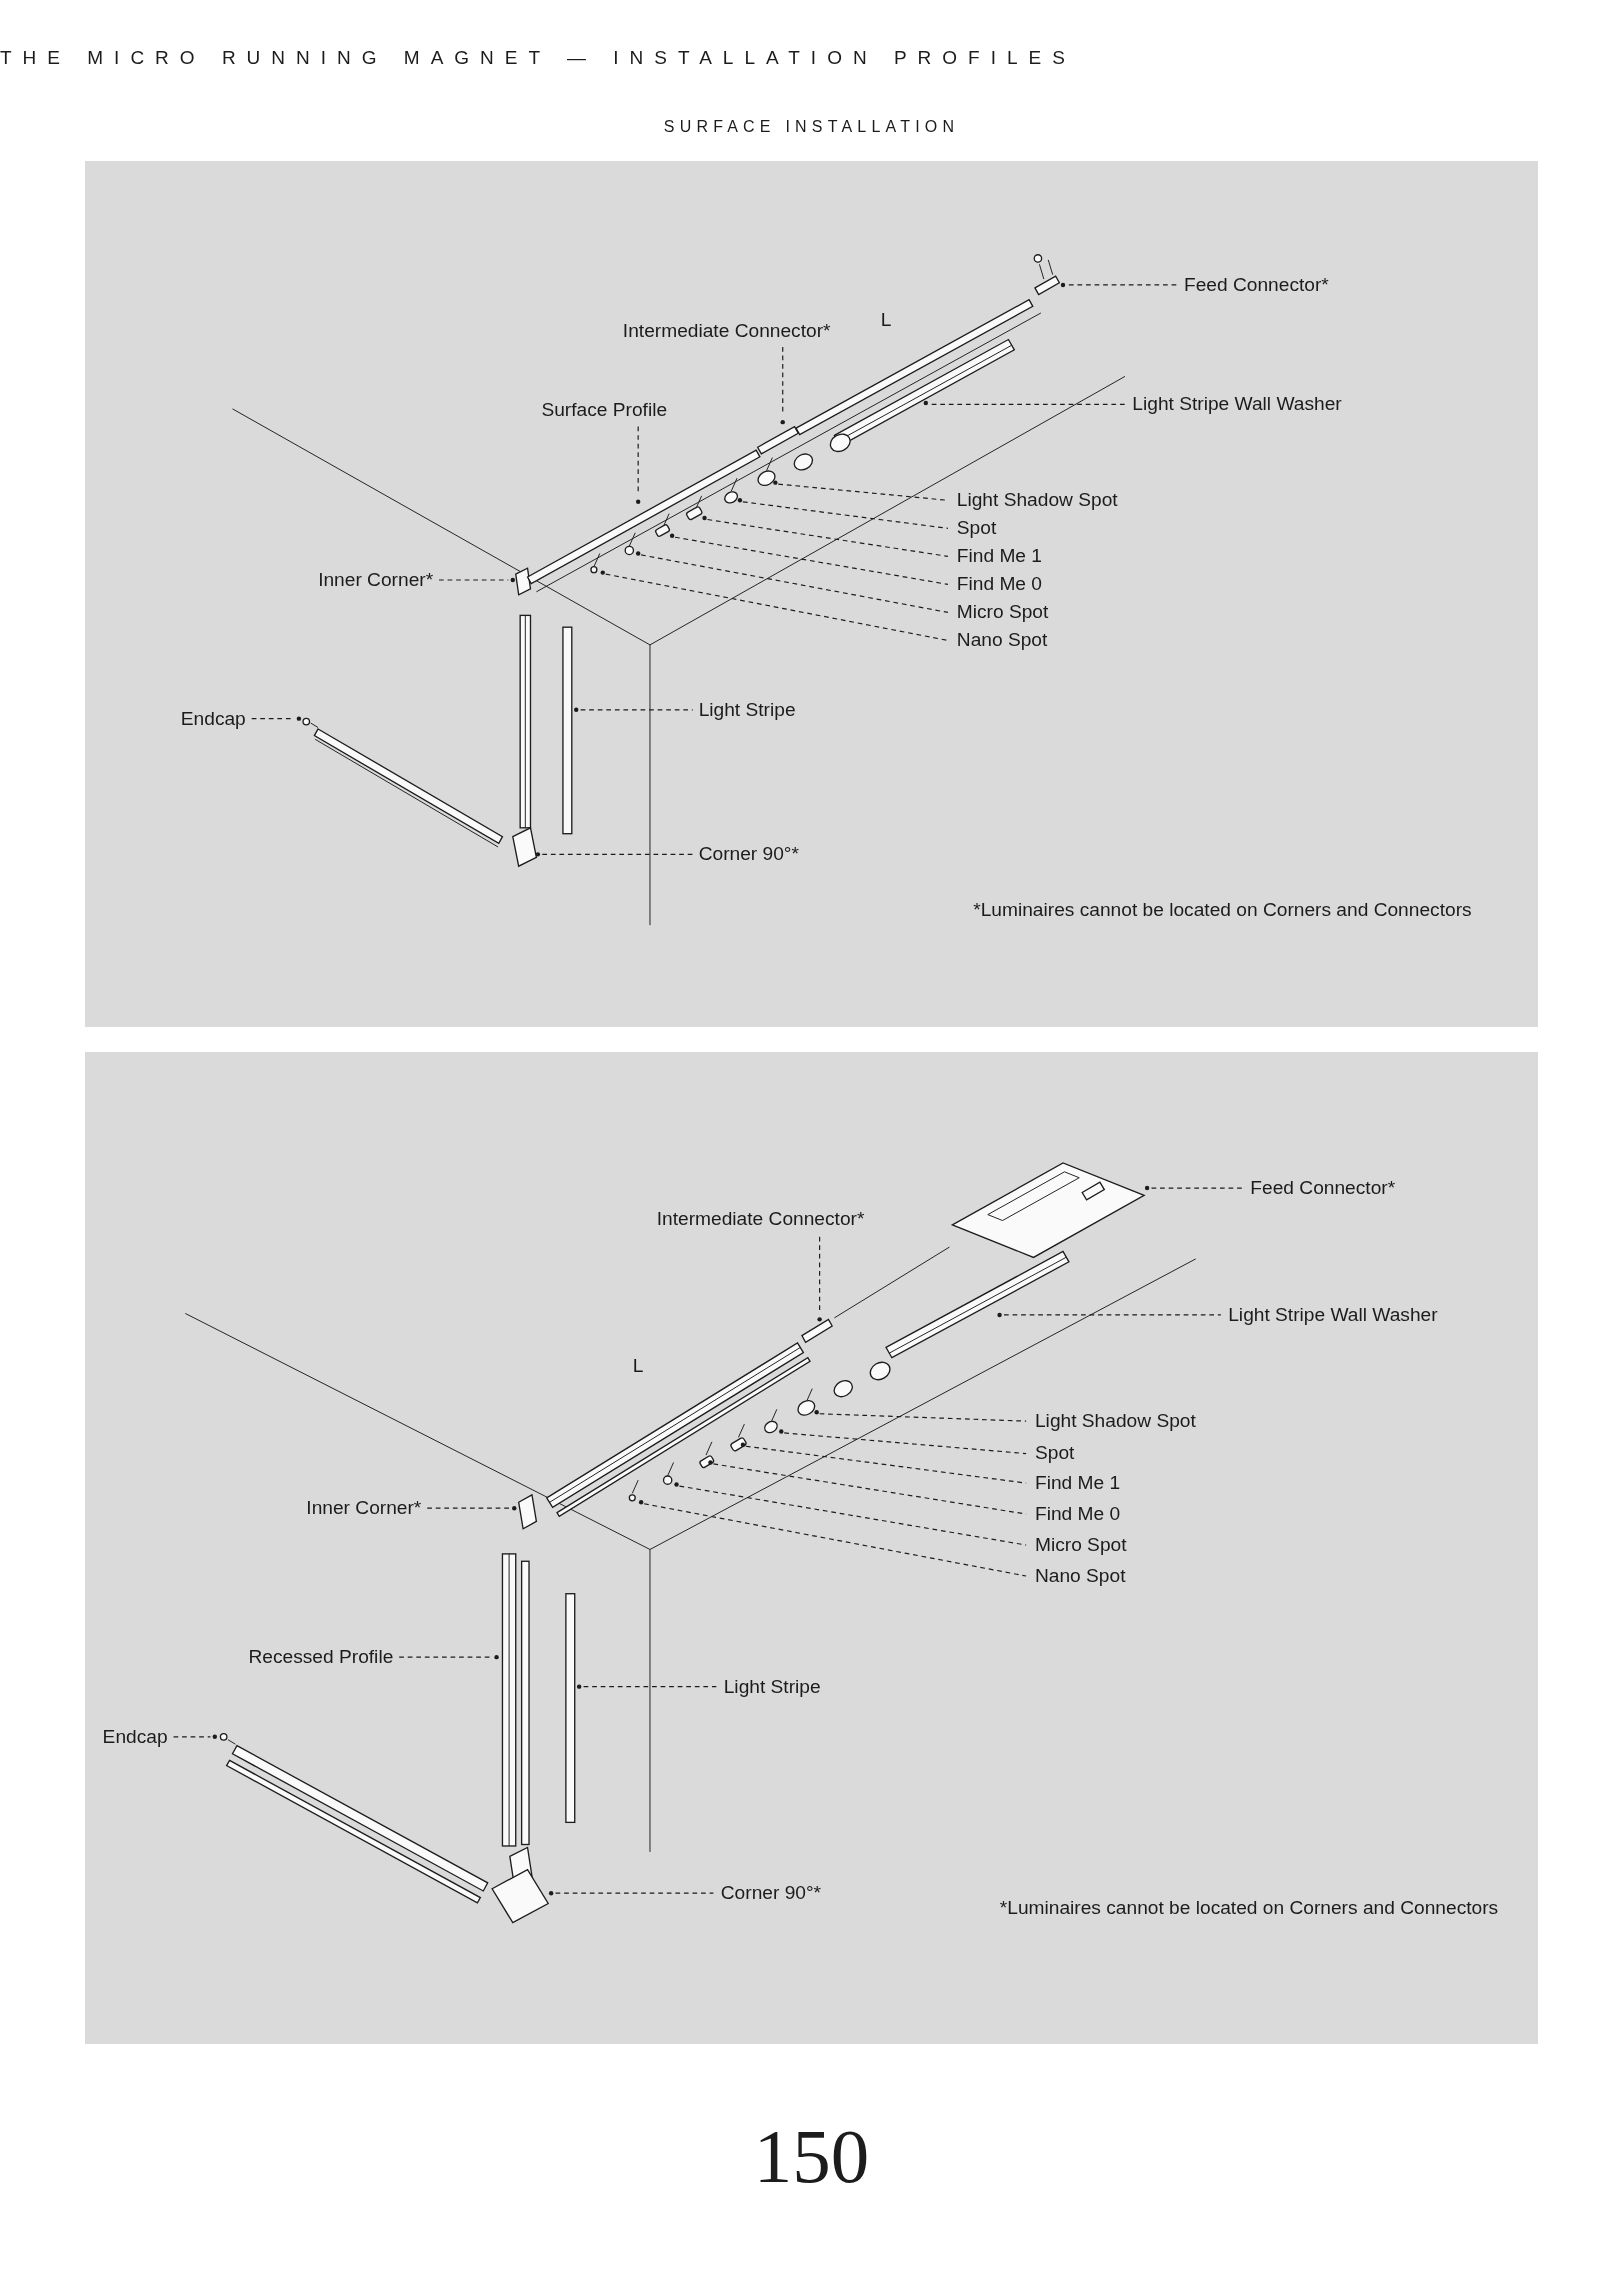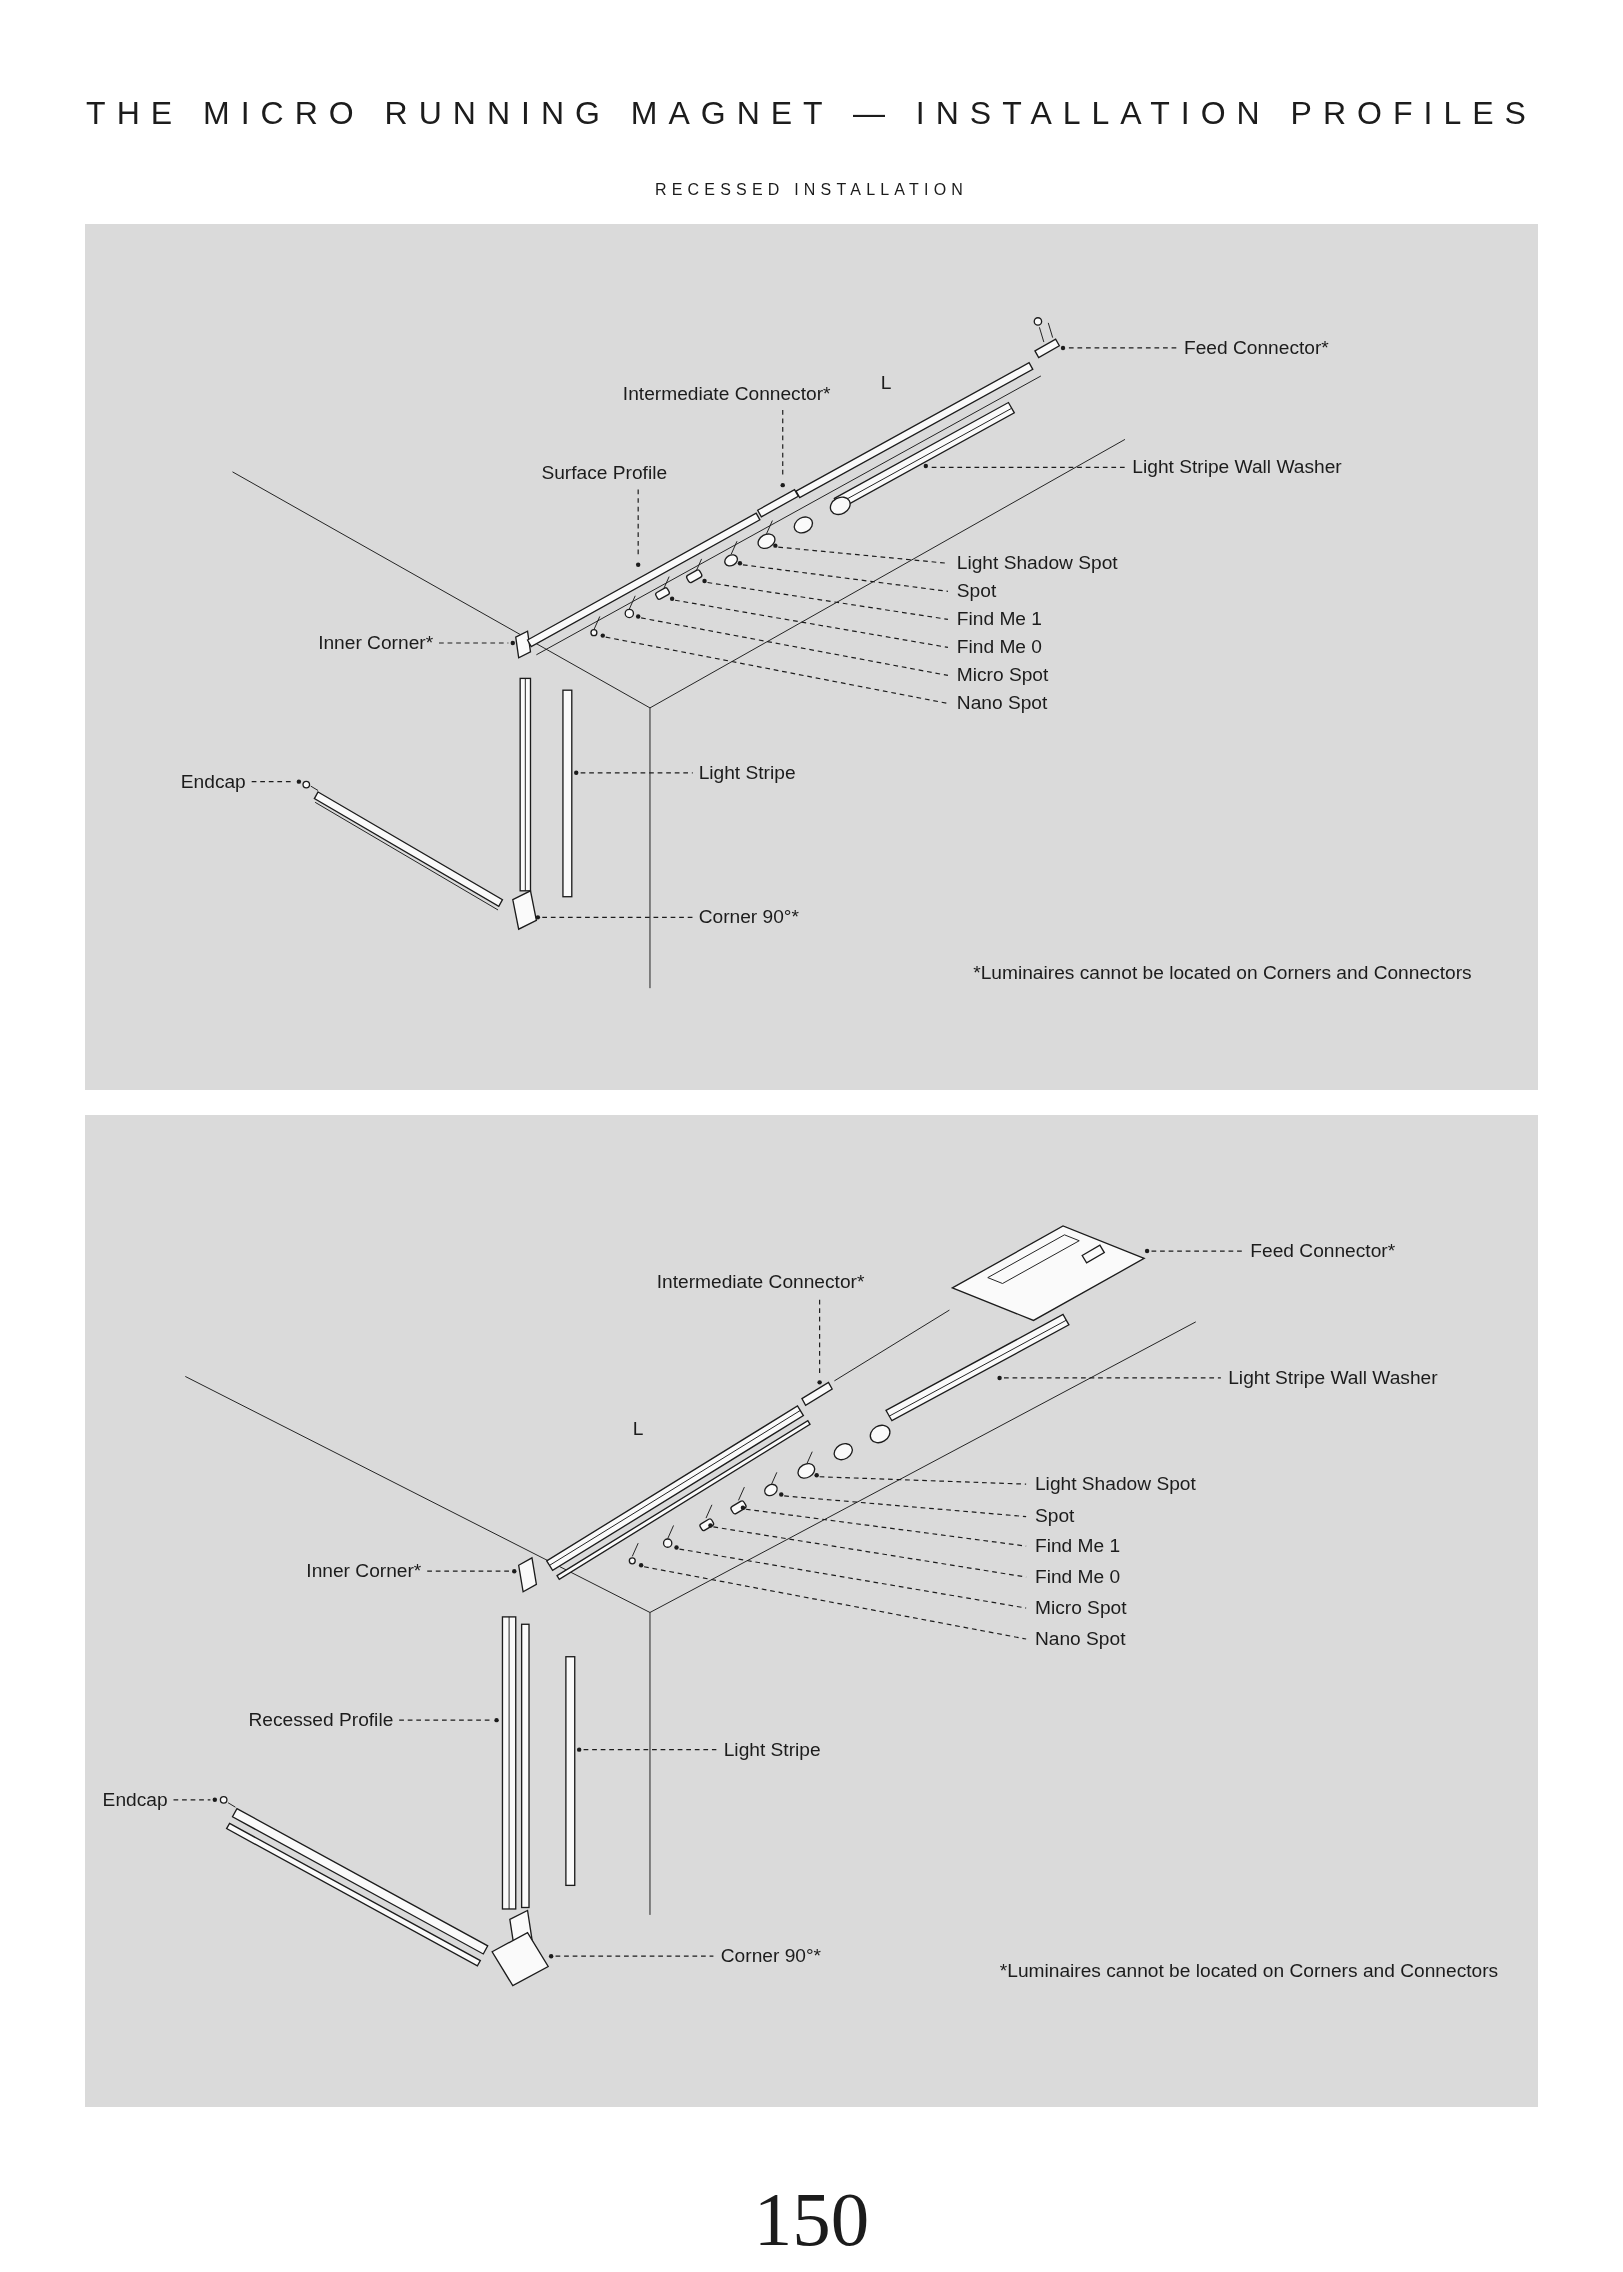--- a/index.html
+++ b/index.html
@@ -4,27 +4,25 @@
 <style>
   * { margin:0; padding:0; box-sizing:border-box; }
   html,body { background:#ffffff; }
   body {
     width:1623px; height:2273px;
     font-family:"Liberation Sans", sans-serif;
     color:#1c1c1c;
     overflow:hidden;
   }
   .title {
-    text-align:center;
     padding-top:47px;
-    font-size:32px;
+    font-size:19px;
     font-weight:400;
     letter-spacing:11px;
     white-space:nowrap;
-    margin-top:48px;
   }
   .section-heading {
     text-align:center;
     margin-top:49px;
     font-size:16px;
     font-weight:400;
     letter-spacing:5.2px;
   }
   .panel {
     width:1453px;
@@ -48,21 +46,21 @@
   svg .bar  { fill:#fafafa; stroke:#1c1c1c; stroke-width:0.9; }
   svg .dot  { fill:#1c1c1c; stroke:none; }
 </style>
 </head>
 <body>
 
 <div class="page">
 
   <h1 class="title">THE MICRO RUNNING MAGNET — INSTALLATION PROFILES</h1>
 
-  <h2 class="section-heading">RECESSED INSTALLATION</h2>
+  <h2 class="section-heading">SURFACE INSTALLATION</h2>
 
   <div class="panel surface">
     <svg viewBox="0 0 985 587">
 
       <g>
         <path class="ln thin" d="M100 168 L383 328 L705 146"></path>
         <line class="ln thin" x1="383" y1="328" x2="383" y2="518"></line>
       </g>
 
       <g>

